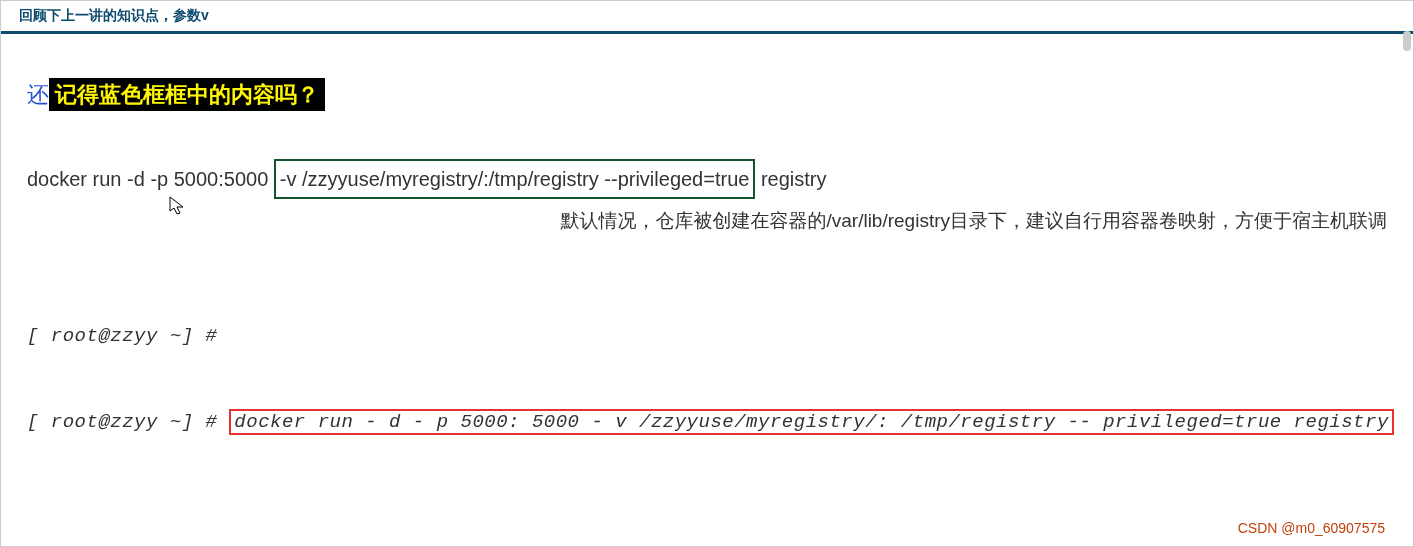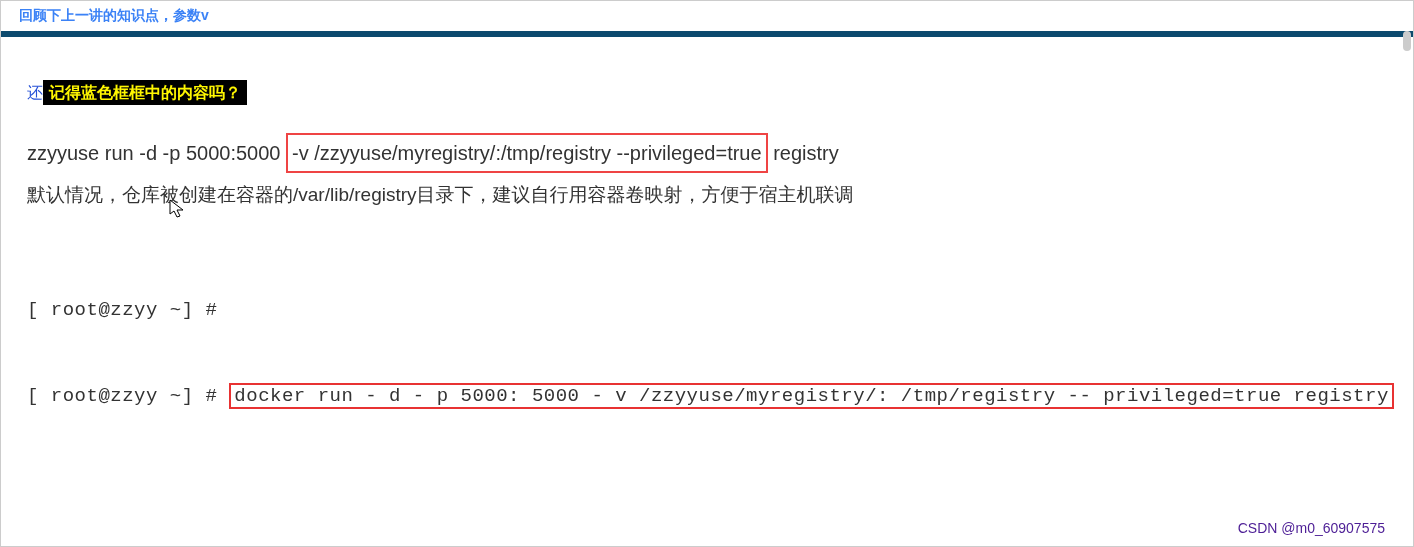--- a/index.html
+++ b/index.html
@@ -17,32 +17,32 @@
     }
     .page-container {
       border: 1px solid #ccc;
       width: 100%;
       height: 100%;
       position: relative;
     }
     .top-note {
       padding: 6px 18px;
       font-size: 14px;
-      color: #3b82f6;
-      border-bottom: 6px solid #0c4a6e;
+      color: #0c4a6e;
+      border-bottom: 3px solid #0c4a6e;
       font-weight: bold;
     }
     .content-area {
       padding: 20px 26px;
       position: relative;
     }
     .question-line {
-      font-size: 16px;
+      font-size: 22px;
       margin-top: 24px;
-      margin-bottom: 28px;
+      margin-bottom: 48px;
       line-height: 1.5;
     }
     .blue-text {
       color: #2550d6;
     }
     .highlight-yellow {
       background: #000;
       color: #fff700;
       padding: 4px 6px;
       font-weight: bold;
@@ -52,51 +52,53 @@
       color: #333;
       line-height: 1.7;
     }
     .docker-cmd-line {
       font-family: Arial, sans-serif;
       font-size: 20px;
       margin-bottom: 6px;
       position: relative;
     }
     .blue-box {
-      border: 2px solid #ef4444;
+      border: 2px solid #14532d;
       padding: 1px 4px;
       display: inline-block;
     }
     .description-line {
       font-size: 19px;
       color: #333;
       margin-bottom: 28px;
+      text-align: right;
     }
     .terminal-block {
       font-family: "Courier New", monospace;
       font-size: 19px;
       color: #333;
       line-height: 1.5;
       white-space: pre;
       letter-spacing: 0.5px;
     }
     .terminal-line {
       white-space: nowrap;
+      font-style: italic;
     }
     .red-box {
       border: 2px solid #e83232;
       padding: 0px 3px;
       display: inline;
       text-align: center;
     }
     .watermark {
       position: absolute;
       bottom: 10px;
       right: 28px;
-      color: #4c1d95;
+      color: #c2410c;
       font-size: 14px;
       font-family: Arial, sans-serif;
       text-align: right;
     }
     .scrollbar-thumb {
       position: absolute;
       right: 2px;
       top: 30px;
       width: 8px;
       height: 20px;
@@ -129,21 +131,21 @@
         <path d="M1 1 L1 15 L5 12 L8 18 L11 17 L8 11 L14 11 Z" fill="white" stroke="black" stroke-width="1"></path>
       </svg>
     </div>
 
     <div class="question-line">
       <span class="blue-text">还</span><span class="highlight-yellow">记得蓝色框框中的内容吗？</span>
     </div>
 
     <div class="command-section">
       <div class="docker-cmd-line">
-        <span>zzyyuse run -d -p 5000:5000 </span><span class="blue-box">-v /zzyyuse/myregistry/:/tmp/registry --privileged=true</span><span> registry</span>
+        <span>docker run -d -p 5000:5000 </span><span class="blue-box">-v /zzyyuse/myregistry/:/tmp/registry --privileged=true</span><span> registry</span>
       </div>
       <div class="description-line">
         <span>默认情况，仓库被创建在容器的</span><span>/var/lib/registry</span><span>目录下，建议自行用容器卷映射，方便于宿主机联调</span>
       </div>
 
       <div class="terminal-block">
         <div class="terminal-line"><span>[ root@zzyy ~] # </span></div>
         <div class="terminal-line"><span>[ root@zzyy ~] # </span><span class="red-box">docker run - d - p 5000: 5000 - v /zzyyuse/myregistry/: /tmp/registry -- privileged=true registry</span></div>
         
         

